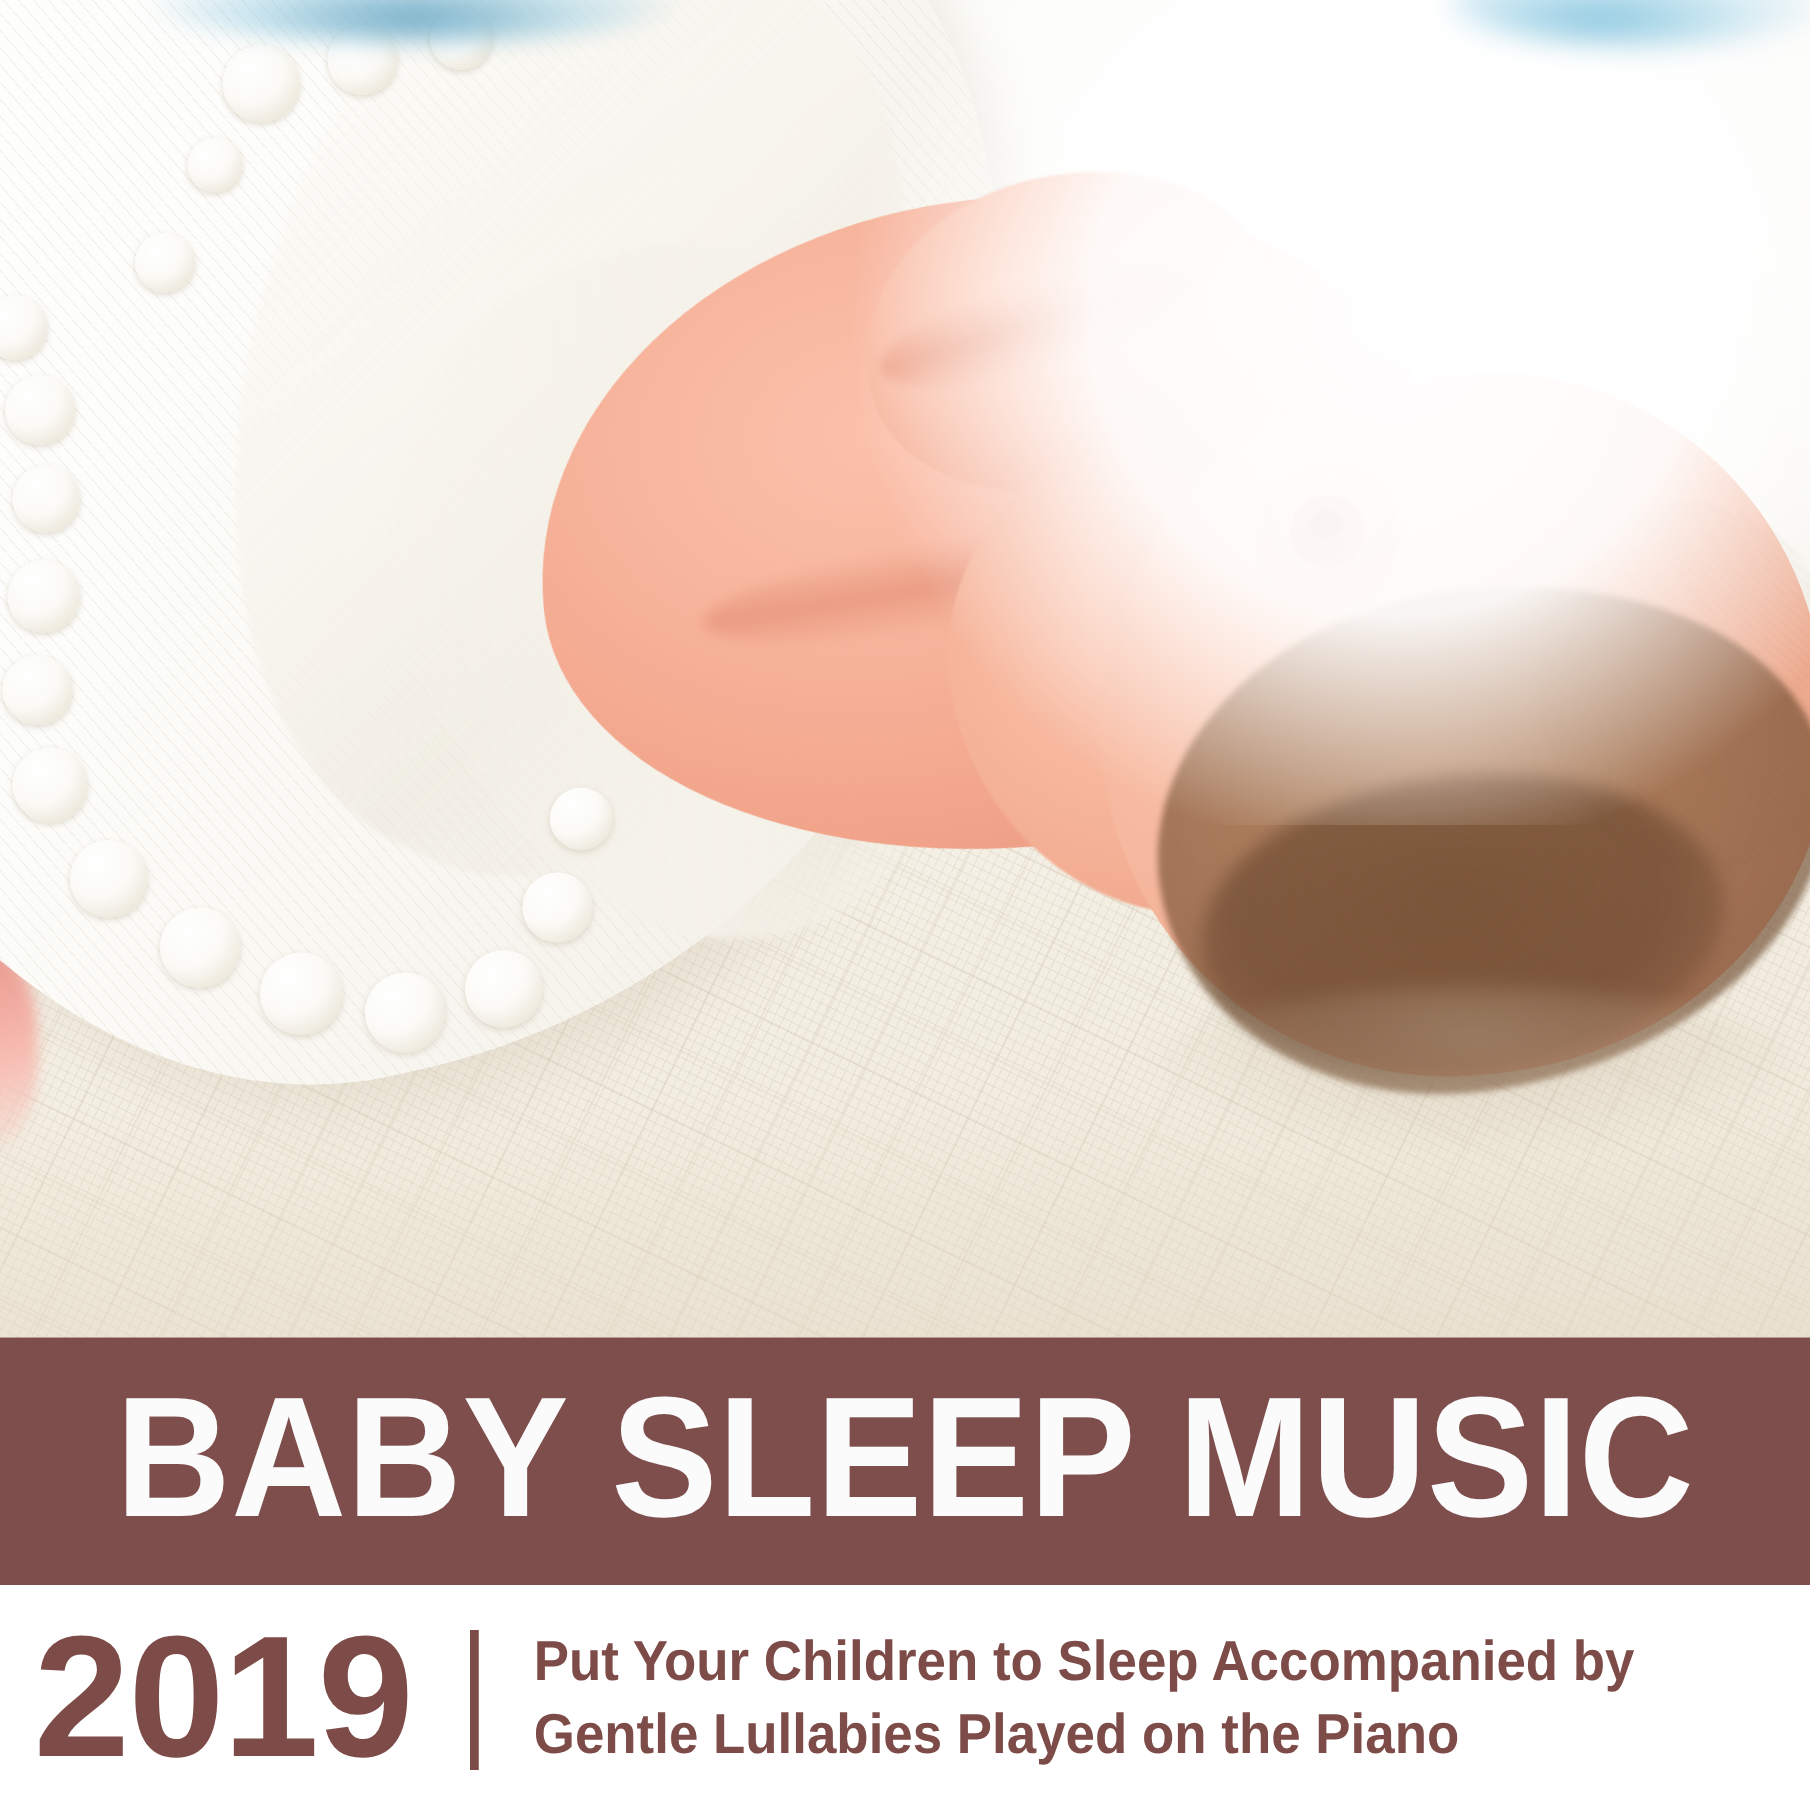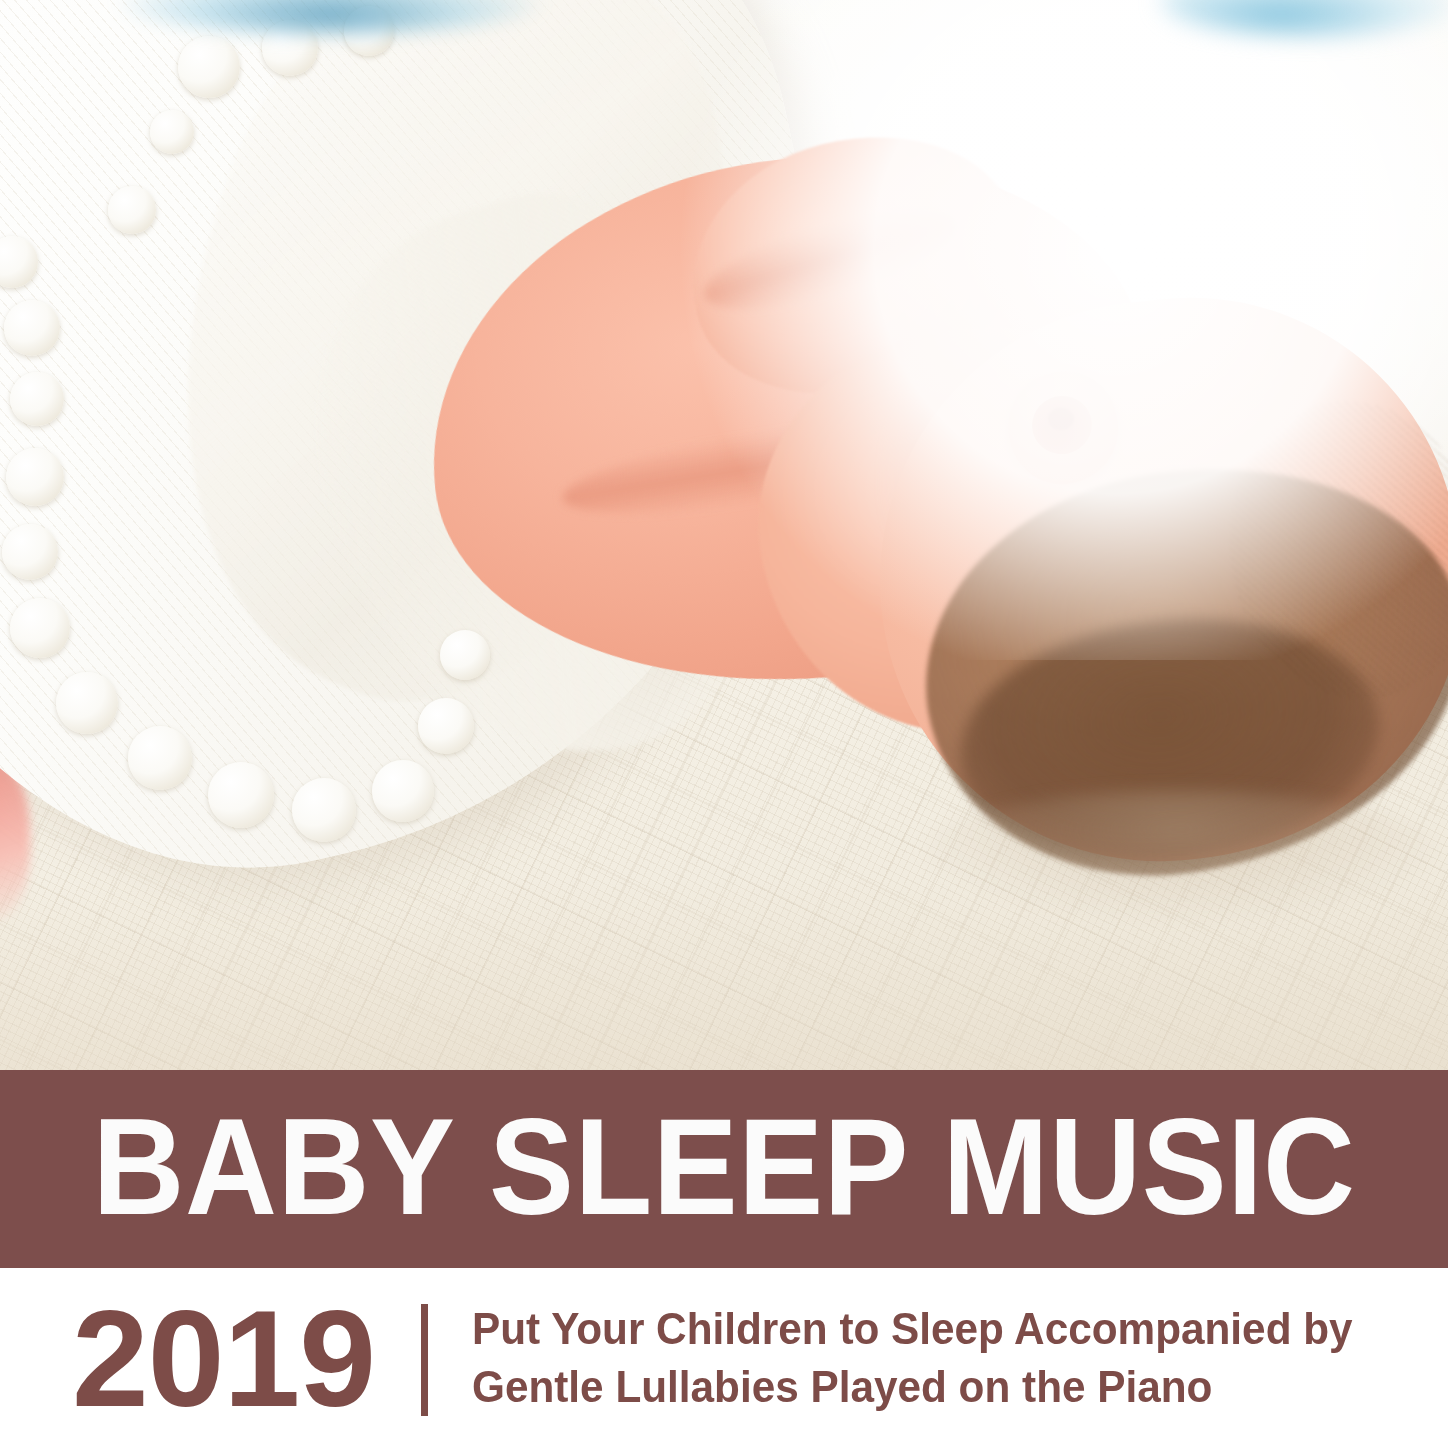--- a/index.html
+++ b/index.html
@@ -347,21 +347,21 @@
     background: #ffffff;
     display: flex;
     align-items: center;
   }
   .year {
     font-family: "Liberation Sans", sans-serif;
     font-weight: 700;
     font-size: 138px;
     line-height: 1;
     color: #7d4c48;
-    margin-left: 72px;
+    margin-left: 27px;
     letter-spacing: -1px;
     white-space: nowrap;
   }
   .divider {
     width: 7px;
     height: 112px;
     background: #7d4c48;
     margin-left: 46px;
     margin-top: 4px;
     flex: 0 0 auto;

